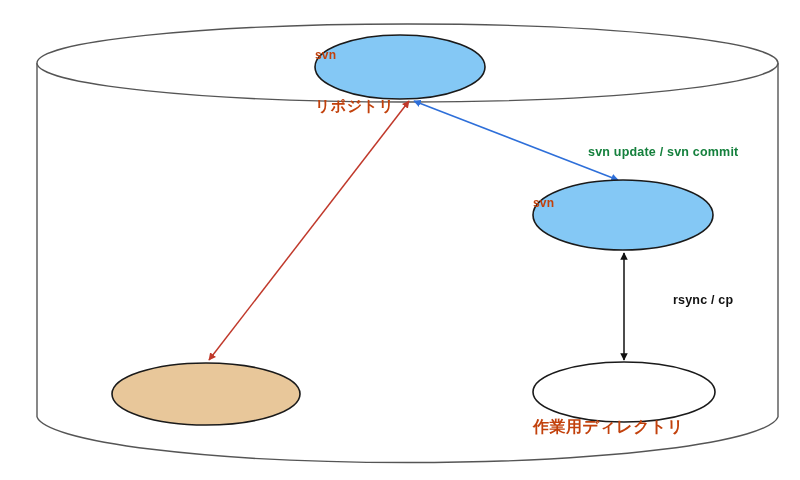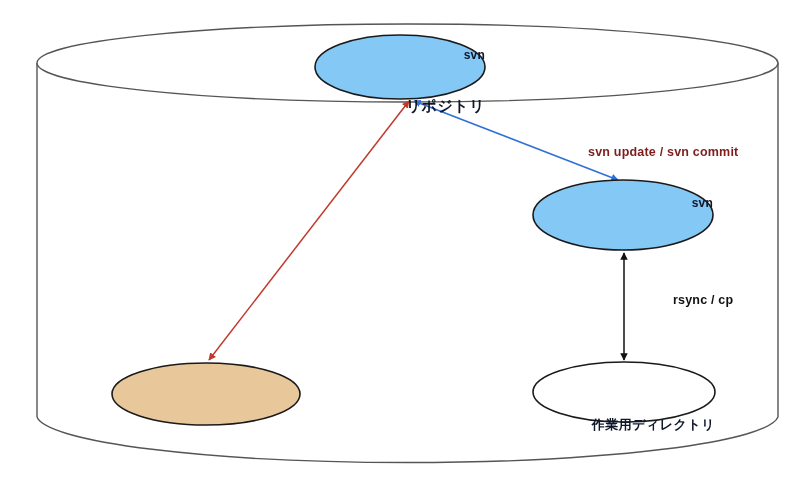--- a/index.html
+++ b/index.html
@@ -19,37 +19,37 @@
   }
   #diagram-svg {
     position: absolute;
     left: 0;
     top: 0;
     width: 800px;
     height: 480px;
   }
   .node-label {
     position: absolute;
-    text-align: right;
+    text-align: left;
     font-weight: bold;
-    color: #0f172a;
+    color: #c2410c;
     line-height: 1.22;
     pointer-events: none;
     white-space: nowrap;
   }
   .node-label .ln1 { display: block; font-size: 12px; letter-spacing: 0.2px; }
   .node-label .ln2 { display: block; font-size: 15px; letter-spacing: 0.5px; margin-top: 34px; }
-  .node-label.single .ln2 { font-size: 13px; }
+  .node-label.single .ln2 { font-size: 16px; }
   .edge-label {
     position: absolute;
     font-weight: bold;
     white-space: nowrap;
   }
   .edge-label.red   { color: #C0392B; font-size: 13px; letter-spacing: 0.2px; }
-  .edge-label.blue  { color: #7f1d1d; font-size: 12.5px; letter-spacing: 0.2px; }
+  .edge-label.blue  { color: #15803d; font-size: 12.5px; letter-spacing: 0.2px; }
   .edge-label.black { color: #111111; font-size: 12.5px; letter-spacing: 0.2px; }
 </style>
 </head>
 <body>
 
 <div id="canvas">
 
   <svg id="diagram-svg" viewBox="0 0 800 480">
     <defs>
       <marker id="arrow-red-end" viewBox="0 0 10 10" refX="9" refY="5" markerWidth="5" markerHeight="5" orient="auto-start-reverse">

